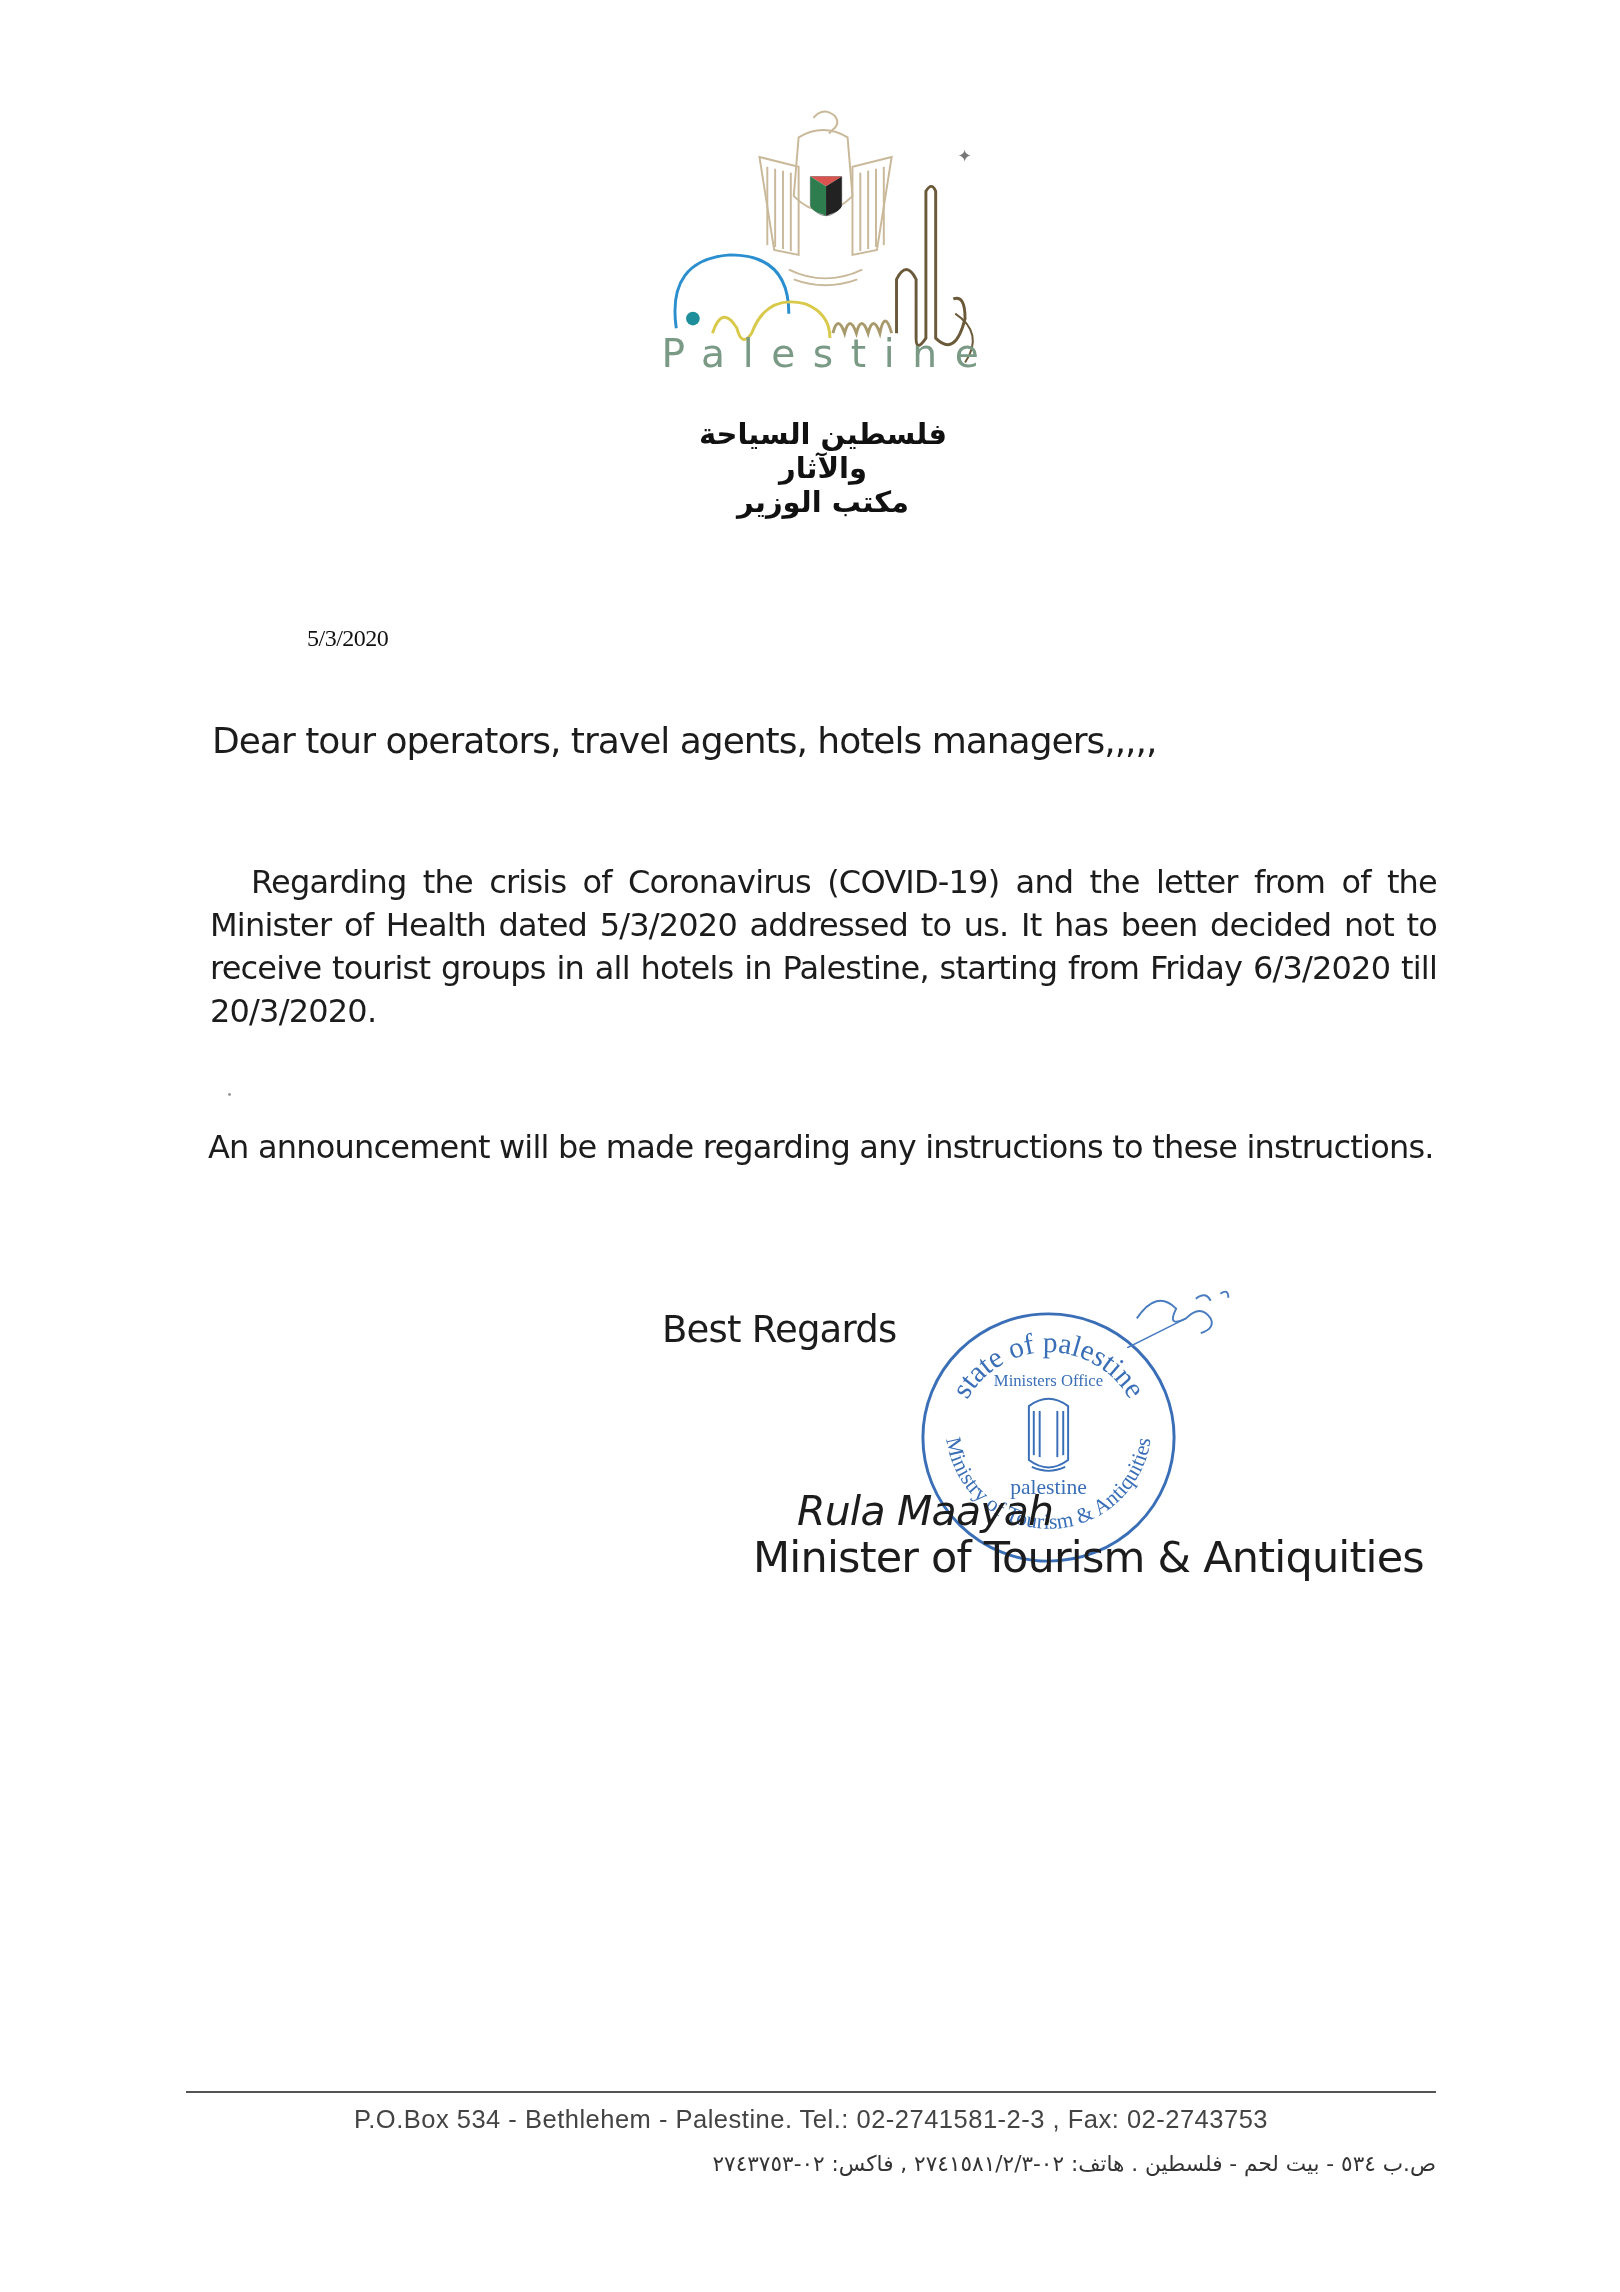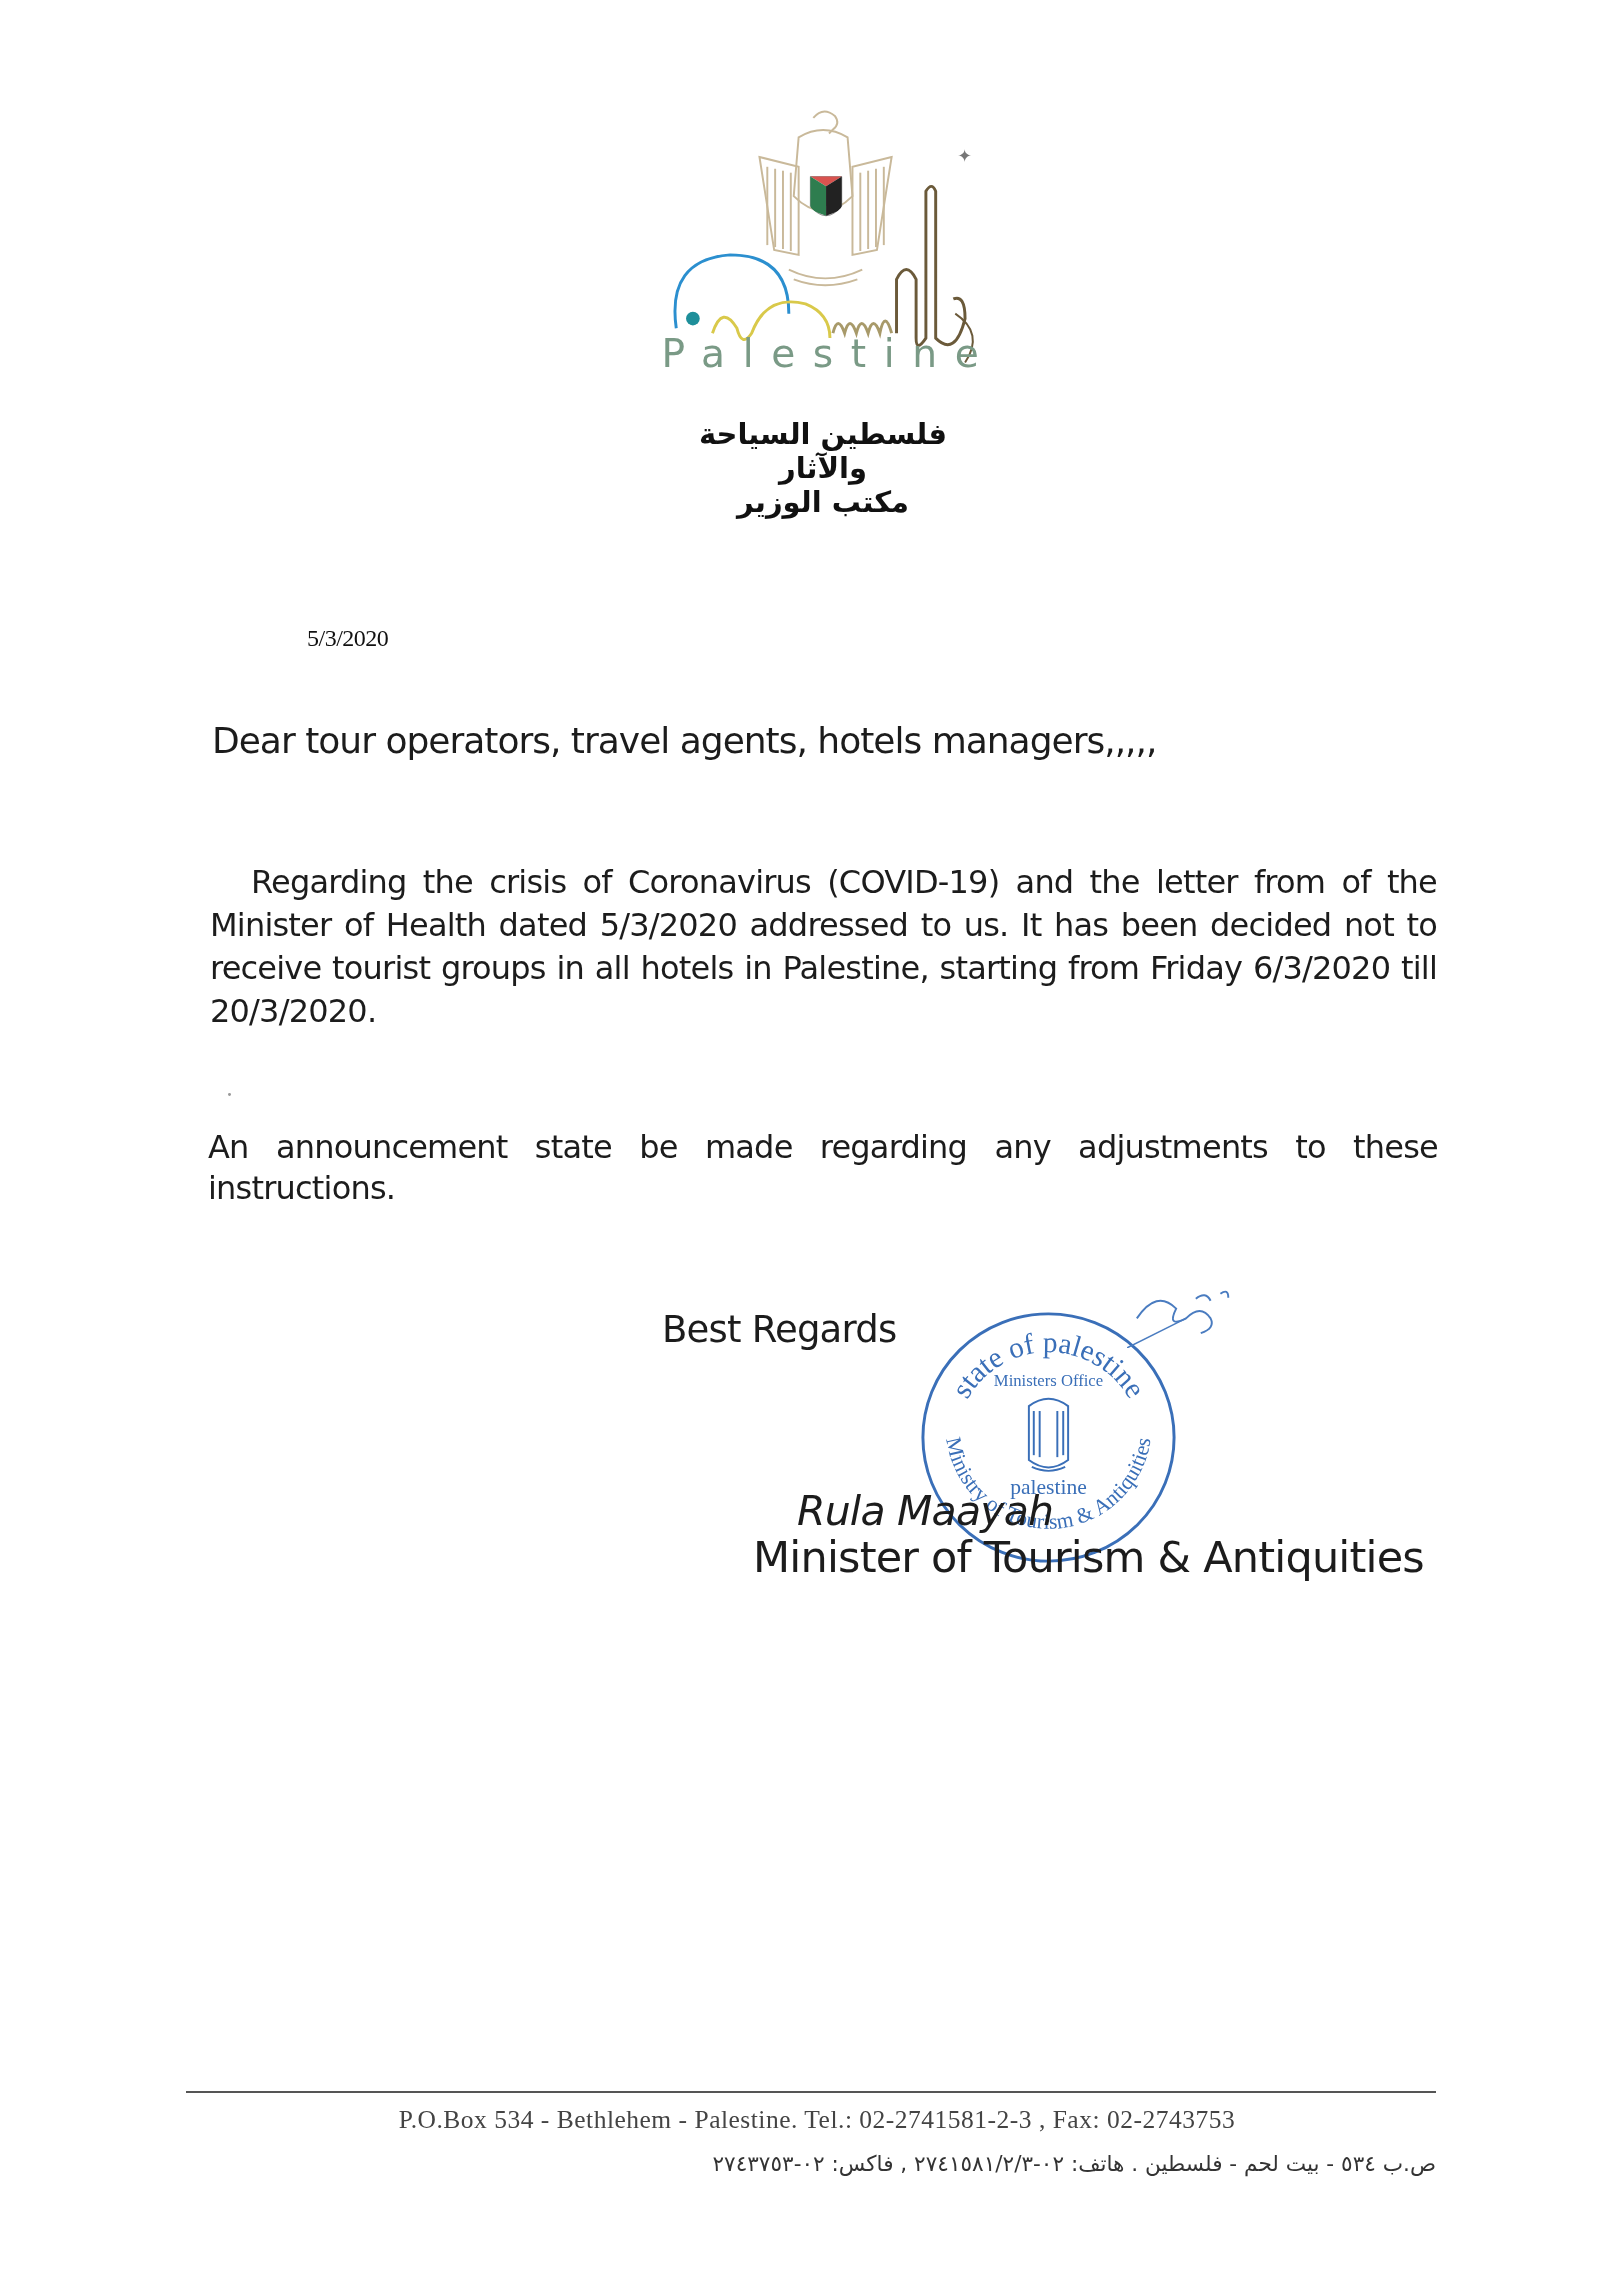--- a/index.html
+++ b/index.html
@@ -28,22 +28,22 @@
   #regards { left: 662px; top: 1308px; font-size: 37px; }
   #signer-name { left: 797px; top: 1487px; font-size: 41px; font-style: italic; }
   #signer-title { left: 753px; top: 1532px; font-size: 43px; }
 
   
   #stamp { left: 916px; top: 1308px; width: 265px; height: 260px; }
   #signature { left: 1127px; top: 1279px; width: 118px; height: 69px; }
 
   
   #footer-rule { left: 186px; top: 2091px; width: 1250px; height: 0; border-top: 2px solid #555; }
-  #footer-en { left: 192px; top: 2105px; width: 1250px; text-align: center;
-               font-family: Liberation Serif, serif; font-size: 25.5px; color: #444; letter-spacing: 0.5px; }
+  #footer-en { left: 186px; top: 2105px; width: 1250px; text-align: center;
+               font-family: Liberation Sans, sans-serif; font-size: 25.5px; color: #444; letter-spacing: 0.5px; }
   #footer-ar { left: 186px; top: 2151px; width: 1250px; text-align: right;
                font-family: "DejaVu Sans", sans-serif; font-size: 21.6px; color: #333; direction: rtl; }
 </style>
 </head>
 <body>
 
 <div id="logo" class="abs">
   <svg width="372" height="304" viewBox="0 0 380 310">
 
     <g stroke="#c9b99a" fill="none" stroke-width="2">
@@ -85,21 +85,21 @@
 <div id="office-ar" class="abs arabic">مكتب الوزير</div>
 
 <div id="date" class="abs">5/3/2020</div>
 
 <div id="salutation" class="abs body-text">Dear tour operators, travel agents, hotels managers,,,,,</div>
 
 <div id="para1" class="abs body-text"><span class="indent"></span><span>Regarding the crisis of Coronavirus (COVID-19) and the letter from of the Minister of Health dated 5/3/2020 addressed to us. It has been decided not to receive tourist groups in all hotels in Palestine, starting from Friday 6/3/2020 till 20/3/2020.</span></div>
 
 <div id="dot" class="abs"></div>
 
-<div id="para2" class="abs body-text">An announcement state be made regarding any adjustments to these instructions.</div>
+<div id="para2" class="abs body-text">An announcement will be made regarding any instructions to these instructions.</div>
 
 <div id="regards" class="abs body-text">Best Regards</div>
 
 <div id="stamp" class="abs">
   <svg width="265" height="260" viewBox="0 0 270 265">
     <defs>
       <path id="arcTop" d="M40 140 A95 95 0 0 1 230 140"></path>
       <path id="arcBottom" d="M30 120 A105 105 0 0 0 240 120"></path>
     </defs>
     <ellipse cx="135" cy="132" rx="128" ry="126" fill="none" stroke="#3a6fb8" stroke-width="3"></ellipse>

